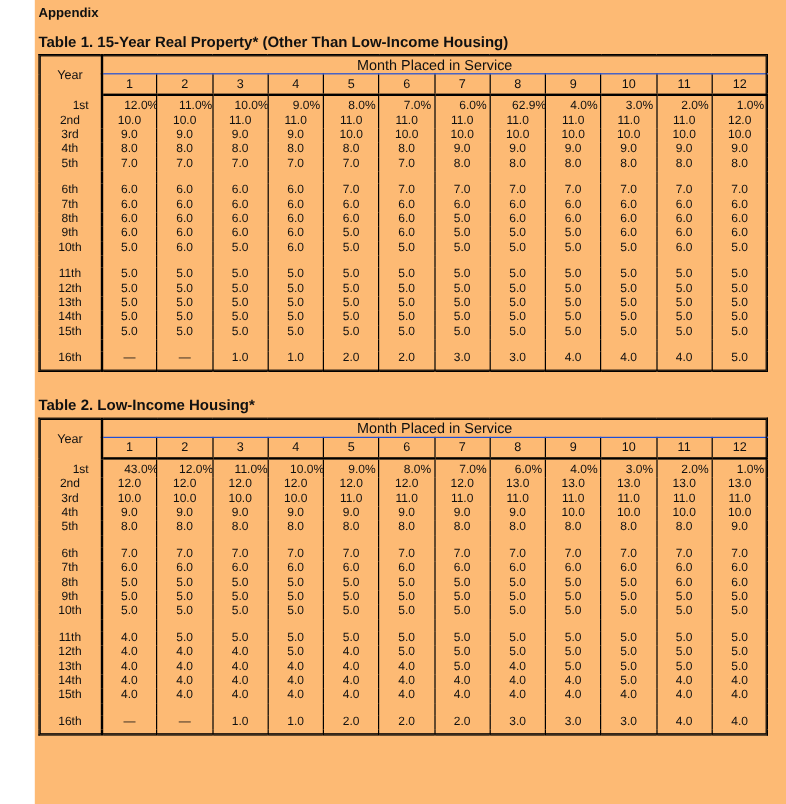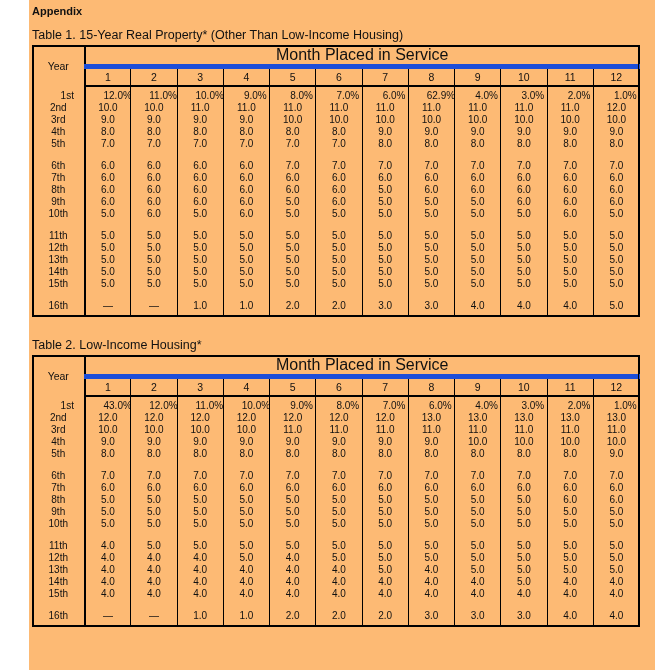--- a/index.html
+++ b/index.html
@@ -27,22 +27,22 @@
     font-size: 11.5px;
     font-weight: bold;
     margin-top: 12px;
   }
   .tbl-section { margin-top: 11px; }
   .tbl-section.second { margin-top: 21px; }
   .tbl-title {
     font-size: 12.5px;
     margin-bottom: 3px;
   }
-  .tt-prefix { font-weight: normal; }
-  .tt-bold { font-weight: normal; }
+  .tt-prefix { font-weight: bold; }
+  .tt-bold { font-weight: bold; }
 
   table.acrs {
     border-collapse: collapse;
     table-layout: fixed;
     width: 608px;
     border: 1px solid #000;
     outline: 1px solid #000;
     outline-offset: -2px;
   }
   table.acrs col.c-year { width: 52px; }
@@ -53,23 +53,23 @@
     vertical-align: middle;
     font-weight: normal;
     overflow: hidden;
     white-space: nowrap;
   }
   th.year-h {
     font-size: 10.5px;
     border-right: 2px solid #000;
   }
   th.mpis {
-    font-size: 16px;
+    font-size: 12px;
     height: 15px;
-    border-bottom: 5px solid #1d4ed8;
+    border-bottom: 1px solid #1d4ed8;
   }
   tr.month-nums th {
     font-size: 10.5px;
     height: 16px;
     border-left: 1px solid #000;
     border-bottom: 2px solid #000;
   }
   tbody td {
     font-size: 10px;
     height: 12px;

